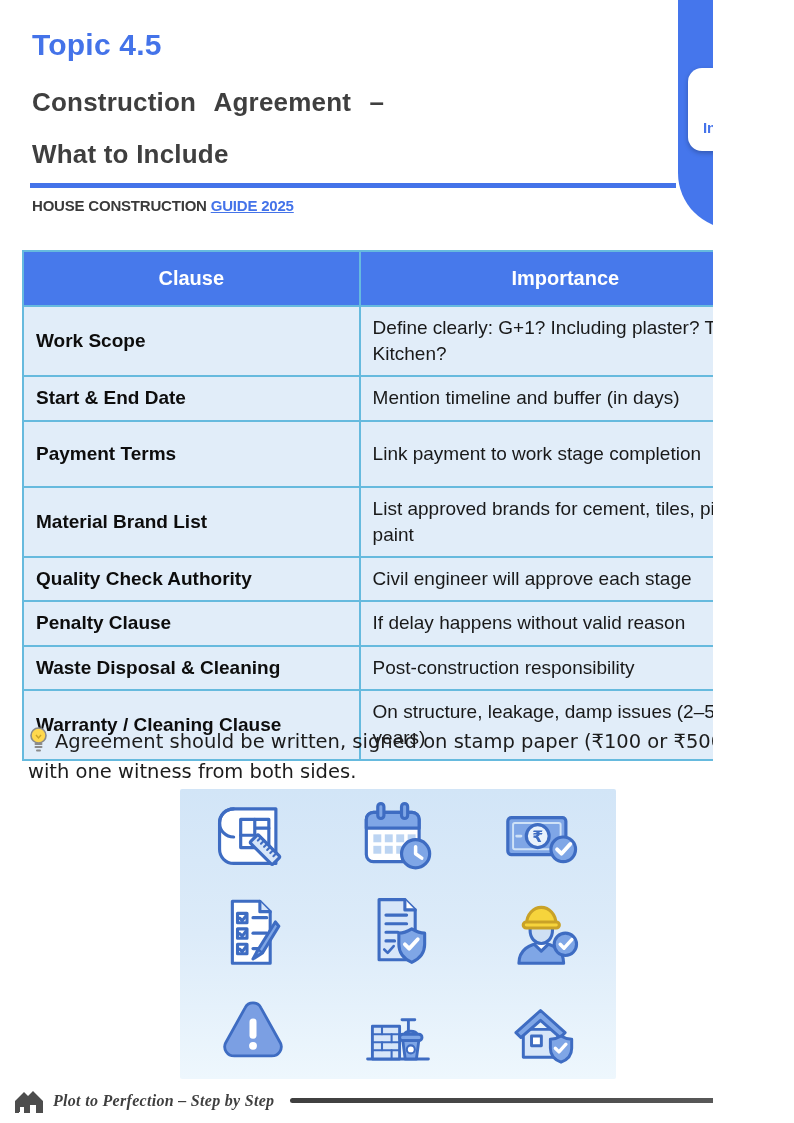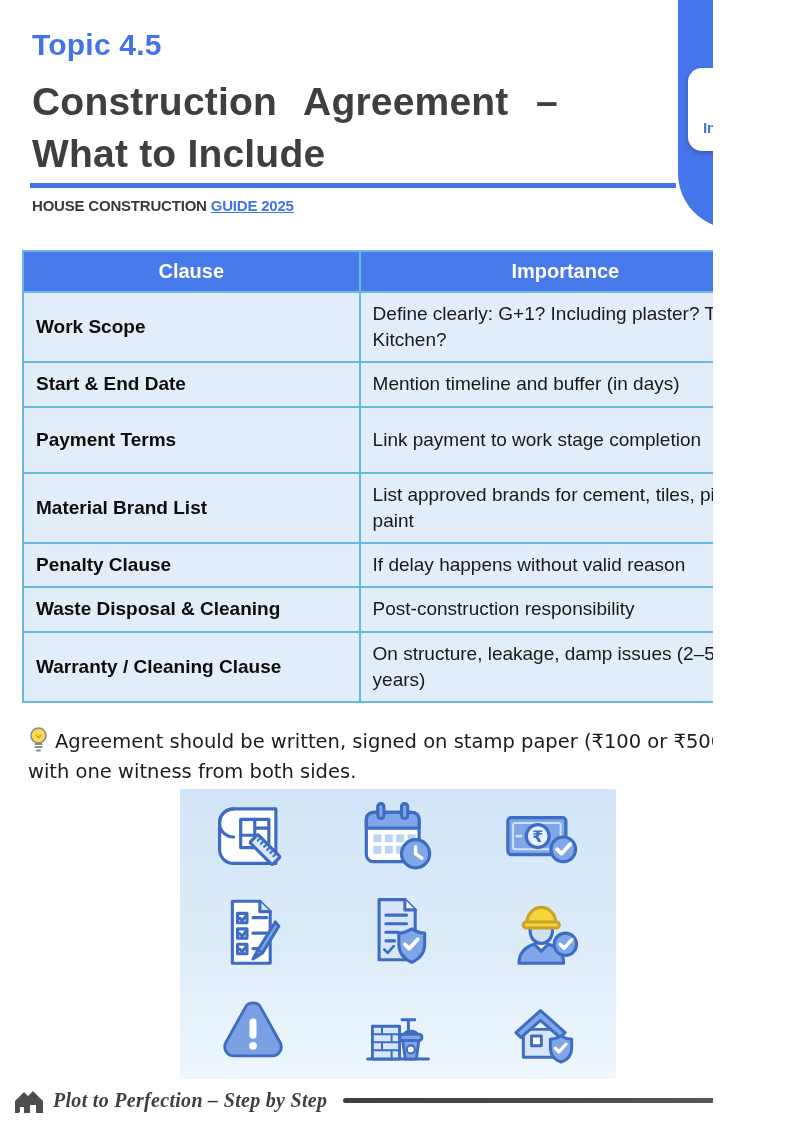--- a/index.html
+++ b/index.html
@@ -9,21 +9,21 @@
     font-family:"Liberation Sans", sans-serif; overflow:hidden;
   }
 
   
   .topic {
     position:absolute; left:32px; top:28px;
     font-size:30px; font-weight:bold; color:#4473e9; letter-spacing:0.2px;
   }
   .title {
     position:absolute; left:32px; top:76px; width:640px;
-    font-size:39px; font-weight:bold; color:#3f3f3f; line-height:52px; letter-spacing:0.2px;
+    font-size:26px; font-weight:bold; color:#3f3f3f; line-height:52px; letter-spacing:0.2px;
   }
   .title .l1 { word-spacing:0.42em; }
   .rule {
     position:absolute; left:30px; top:183px; width:646px; height:5px; background:#4473e9;
   }
   .subtitle {
     position:absolute; left:32px; top:197px;
     font-size:15px; font-weight:bold; color:#3a3a3a; letter-spacing:-0.2px;
   }
   .subtitle .link { color:#4473e9; text-decoration:underline; cursor:pointer; }
@@ -50,21 +50,21 @@
   }
   .logo-name { color:#4573ea; font-size:15px; font-weight:bold; letter-spacing:-0.3px; }
 
   
   .clause-table {
     position:absolute; left:22px; top:250px; width:750px;
     border-collapse:collapse; table-layout:fixed;
   }
   .clause-table th {
     background:#4779eb; color:#ffffff; font-size:20px; font-weight:bold;
-    padding:8px 6px; border:2px solid #66bade; text-align:center;
+    padding:15px 6px; border:2px solid #66bade; text-align:center;
   }
   .clause-table td {
     background:#e1edf9; border:2px solid #66bade;
     font-size:19px; color:#191919; padding:8px 12px; line-height:1.38;
     vertical-align:middle;
   }
   .clause-table td.clause { font-weight:bold; color:#0d0d0d; }
   .col-clause { width:45%; }
   .col-importance { width:55%; }
   .row-tall td { height:66px; }
@@ -87,21 +87,21 @@
   }
   .panel .cell { display:flex; align-items:center; justify-content:center; }
 
   
   .footer {
     position:absolute; left:0; top:1078px; width:794px; height:45px;
     display:flex; align-items:center; padding:0 13px;
   }
   .tagline {
     font-family:"Liberation Serif", serif; font-style:italic; font-weight:bold;
-    font-size:20px; color:#3f3f3f; margin-left:8px; white-space:nowrap; letter-spacing:0.3px;
+    font-size:16px; color:#3f3f3f; margin-left:8px; white-space:nowrap; letter-spacing:0.3px;
   }
   .footer-line {
     flex:1; height:5px; background:linear-gradient(90deg,#3f3f3f 0%, #4a4a4a 55%, #5a5a5a 100%);
     margin-left:16px; border-radius:3px 0 0 3px;
   }
   .badge { position:relative; width:44px; height:46px; margin-left:-1px; }
   .badge text { font-family:"Liberation Sans", sans-serif; font-size:18px; fill:#3f3f3f; }
 </style>
 </head>
 <body>
@@ -148,20 +148,24 @@
         <td class="clause">Start &amp; End Date</td>
         <td>Mention timeline and buffer (in days)</td>
       </tr>
       <tr class="row-tall">
         <td class="clause">Payment Terms</td>
         <td>Link payment to work stage completion</td>
       </tr>
       <tr class="row-tall">
         <td class="clause">Material Brand List</td>
         <td>List approved brands for cement, tiles, pipes, paint</td>
+      </tr>
+      <tr class="row-short">
+        <td class="clause">Quality Check Authority</td>
+        <td>Civil engineer will approve each stage</td>
       </tr>
       <tr class="row-short">
         <td class="clause">Penalty Clause</td>
         <td>If delay happens without valid reason</td>
       </tr>
       <tr class="row-short">
         <td class="clause">Waste Disposal &amp; Cleaning</td>
         <td>Post-construction responsibility</td>
       </tr>
       <tr class="row-tall">

